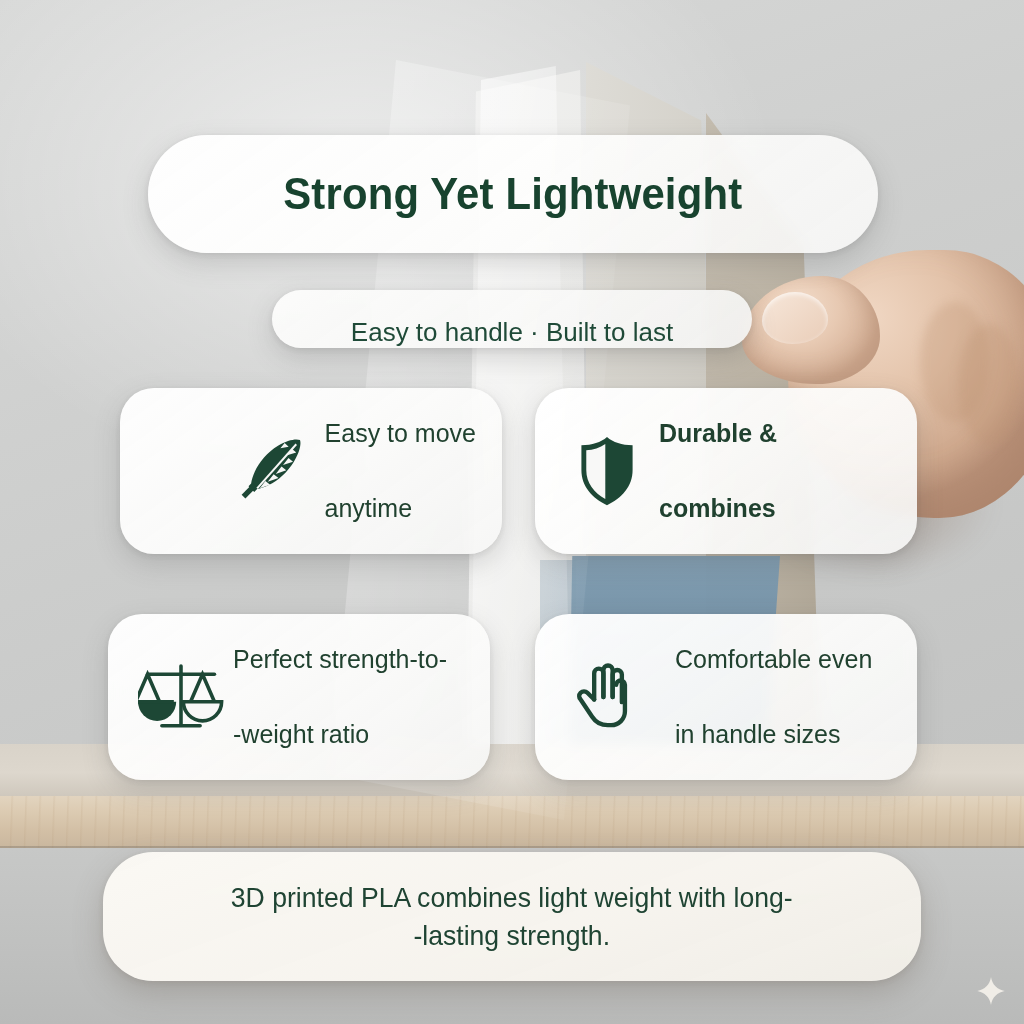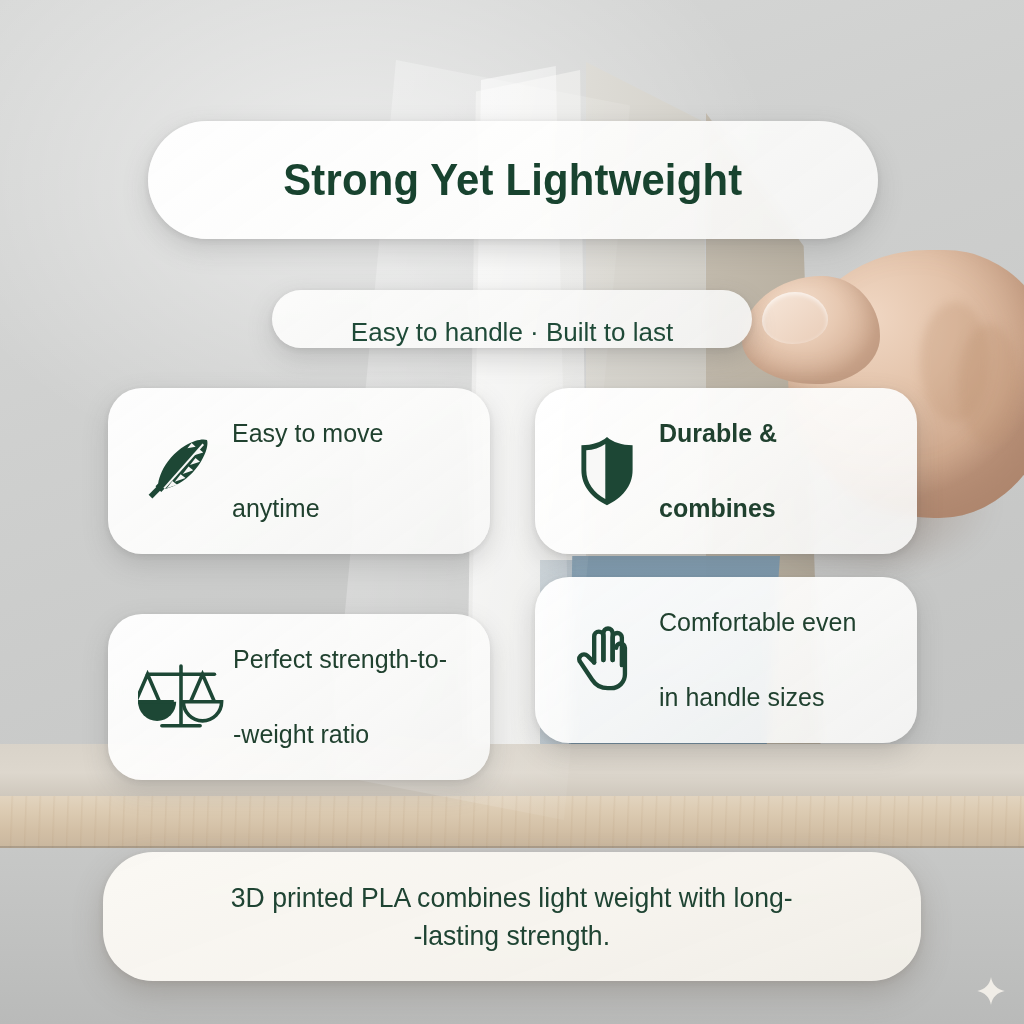--- a/index.html
+++ b/index.html
@@ -71,36 +71,36 @@
   
   .obj-ground{position:absolute;left:470px;top:778px;width:360px;height:26px;border-radius:50%;
      background:radial-gradient(closest-side, rgba(110,104,94,.45), rgba(110,104,94,0));filter:blur(5px);}
 
   
   .card{position:absolute;box-sizing:border-box;
      background:linear-gradient(145deg, rgba(255,255,255,.96) 0%, rgba(253,253,252,.93) 48%, rgba(247,247,246,.90) 100%);
      box-shadow:0 10px 26px rgba(90,90,90,.22), 0 2px 6px rgba(90,90,90,.14);
      backdrop-filter:blur(6px);}
 
-  .title-card{left:148px;top:121px;width:730px;height:118px;border-radius:59px;
+  .title-card{left:148px;top:135px;width:730px;height:118px;border-radius:59px;
      display:flex;align-items:center;justify-content:center;}
   .title-text{color:#18432f;font-size:45px;font-weight:700;letter-spacing:.2px;
      font-family:"Liberation Sans","DejaVu Sans",sans-serif;
      transform:scaleX(.93);transform-origin:center;white-space:nowrap;}
 
   .sub-card{left:272px;top:290px;width:480px;height:58px;border-radius:29px;
      display:flex;align-items:flex-end;justify-content:center;
      background:linear-gradient(145deg, rgba(252,252,251,.95), rgba(245,245,244,.9));}
   .sub-text{color:#1f4a38;font-size:26px;font-weight:400;white-space:nowrap;}
 
   .f-card{width:382px;height:166px;border-radius:34px;display:flex;align-items:center;padding:0 26px;}
-  .f1{left:108px;top:388px;}
+  .f1{left:120px;top:388px;justify-content:flex-end;}
   .f2{left:535px;top:388px;font-weight:bold;}
   .f3{left:108px;top:614px;padding-left:27px;}
-  .f4{left:535px;top:577px;}
+  .f4{left:535px;top:614px;gap:16px;}
 
   .f-icon{width:92px;min-width:92px;height:92px;display:flex;align-items:center;justify-content:center;}
   .f-label{color:#20412f;font-size:25px;line-height:1.42;margin-left:6px;}
   .f-label .l2{display:block;margin-top:40px;}
 
   .foot-card{left:103px;top:852px;width:818px;height:129px;border-radius:50px;
      display:flex;align-items:center;justify-content:center;
      background:linear-gradient(160deg, rgba(252,250,245,.96) 0%, rgba(249,246,240,.94) 60%, rgba(244,241,234,.92) 100%);
      box-shadow:0 12px 30px rgba(110,100,88,.30), 0 2px 6px rgba(110,100,88,.16);}
   .foot-text{color:#1f4433;font-size:28px;line-height:1.34;text-align:center;

